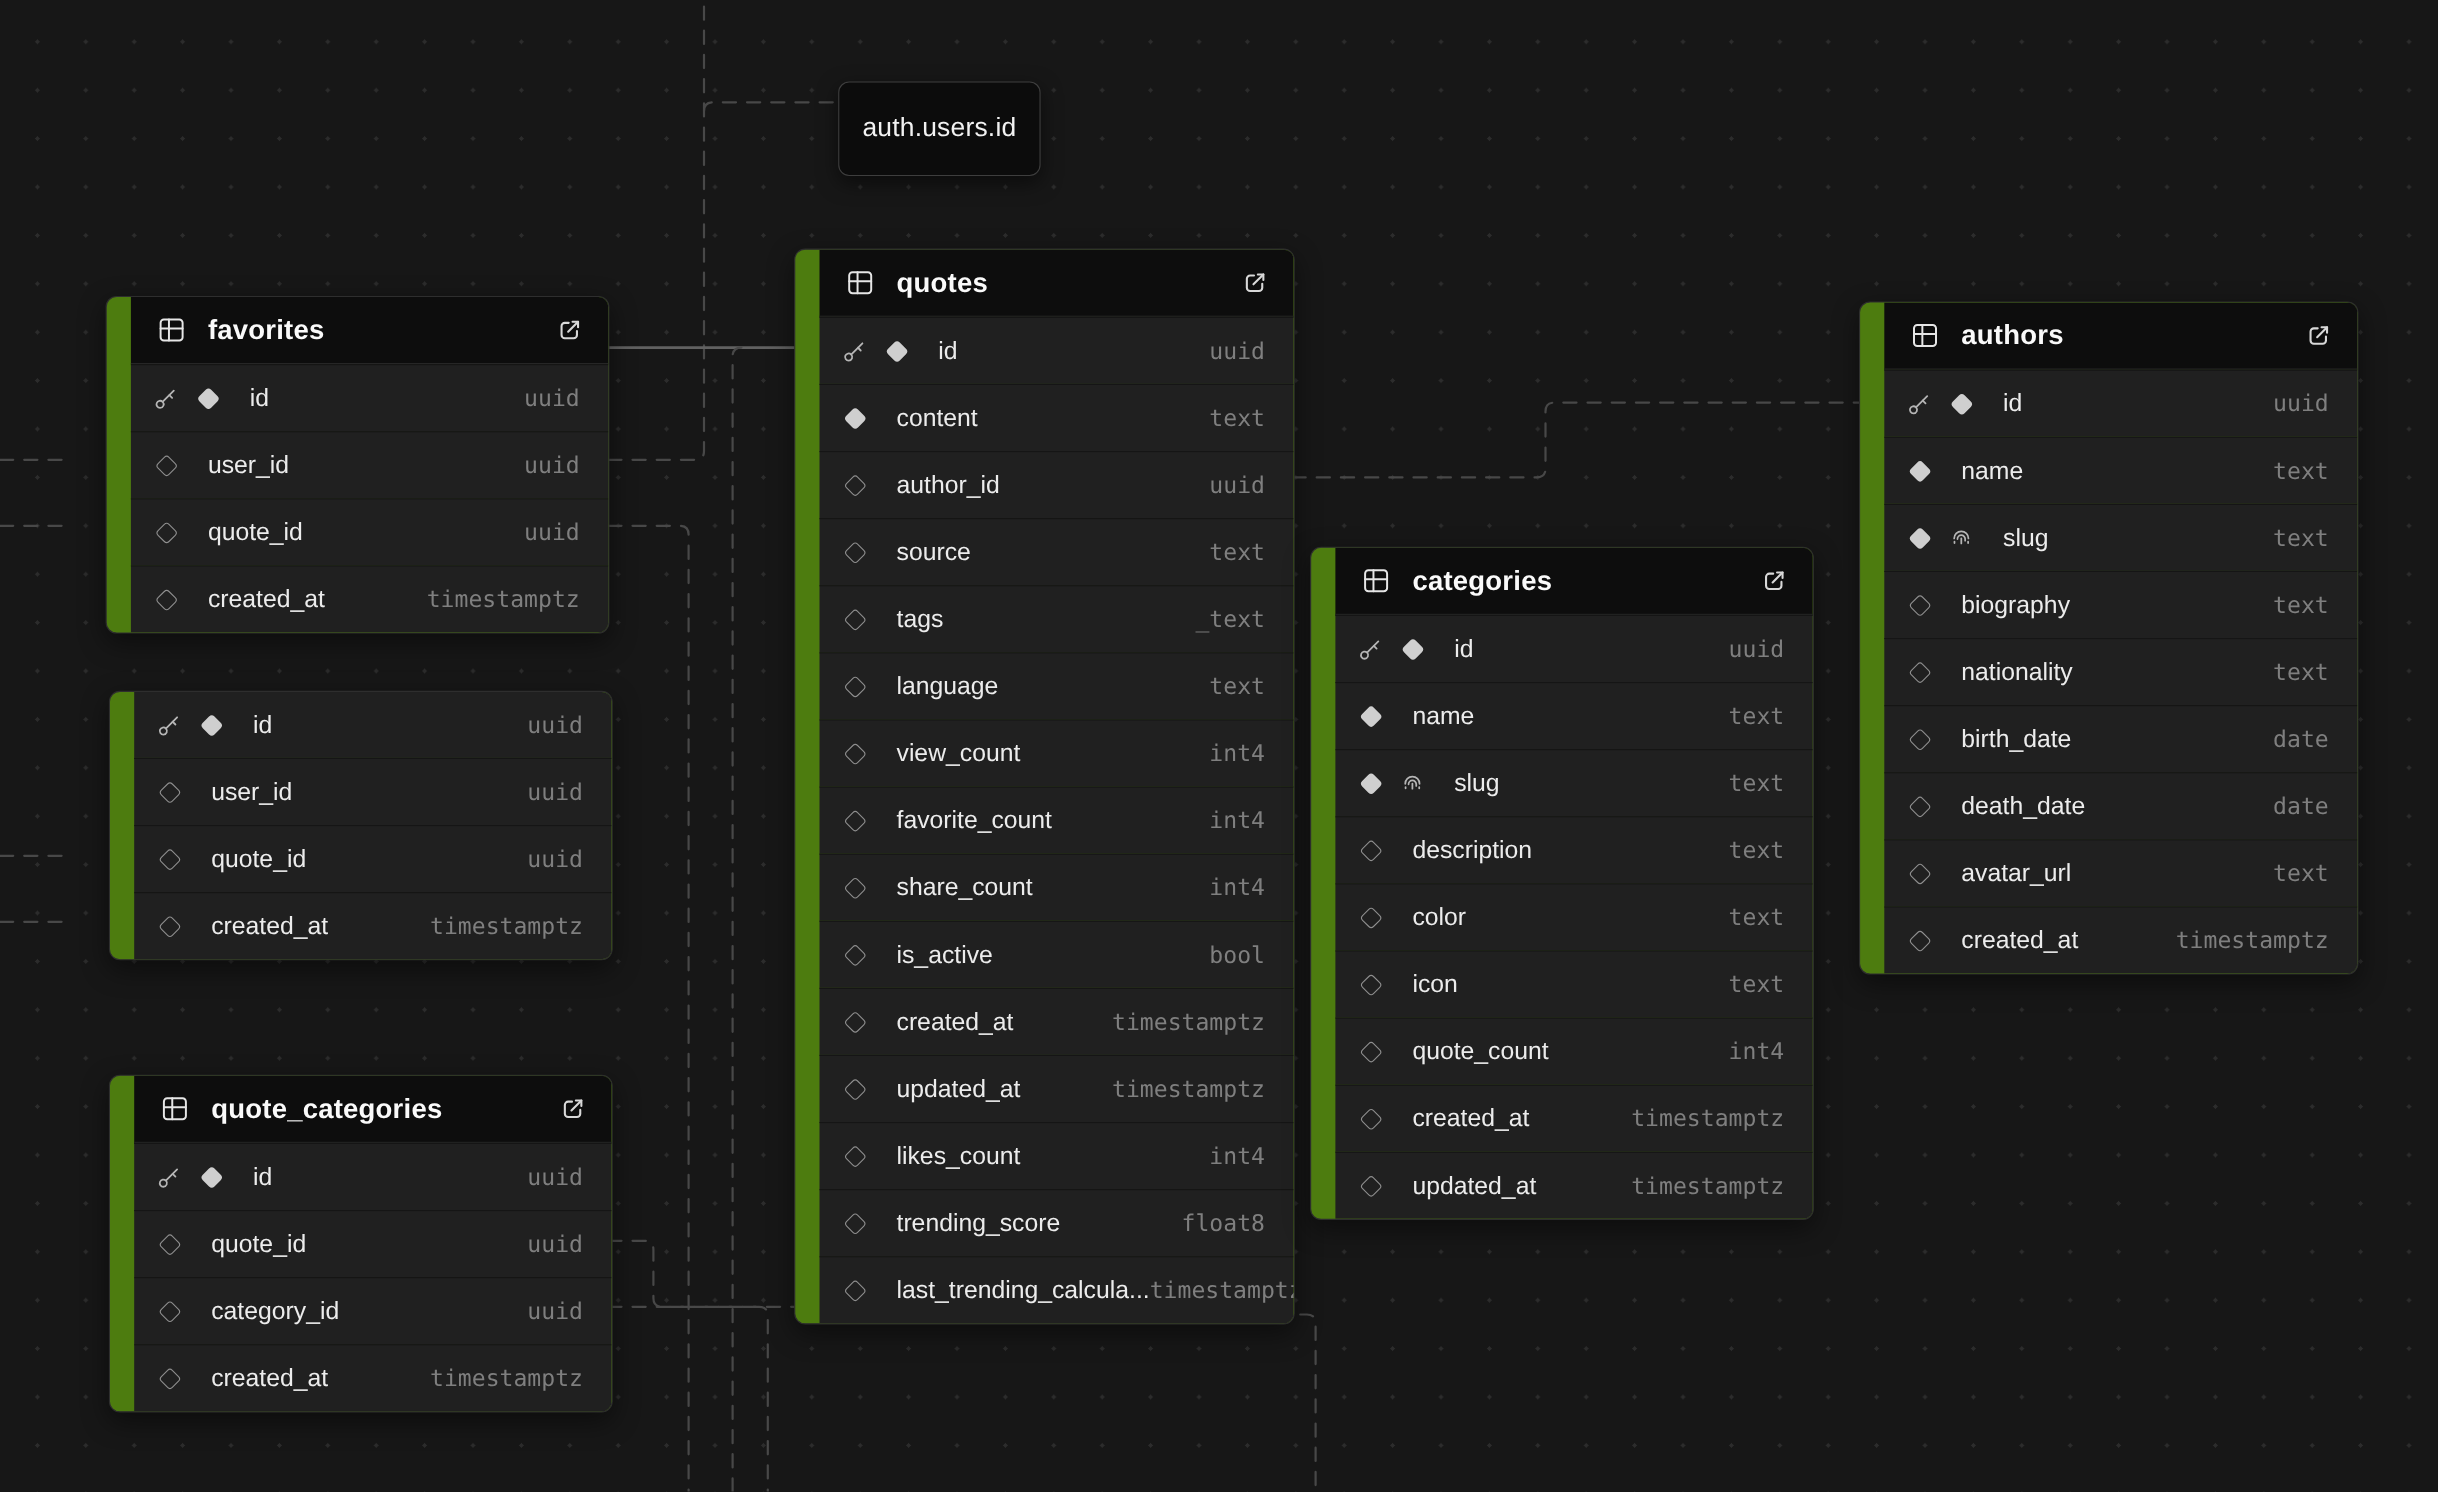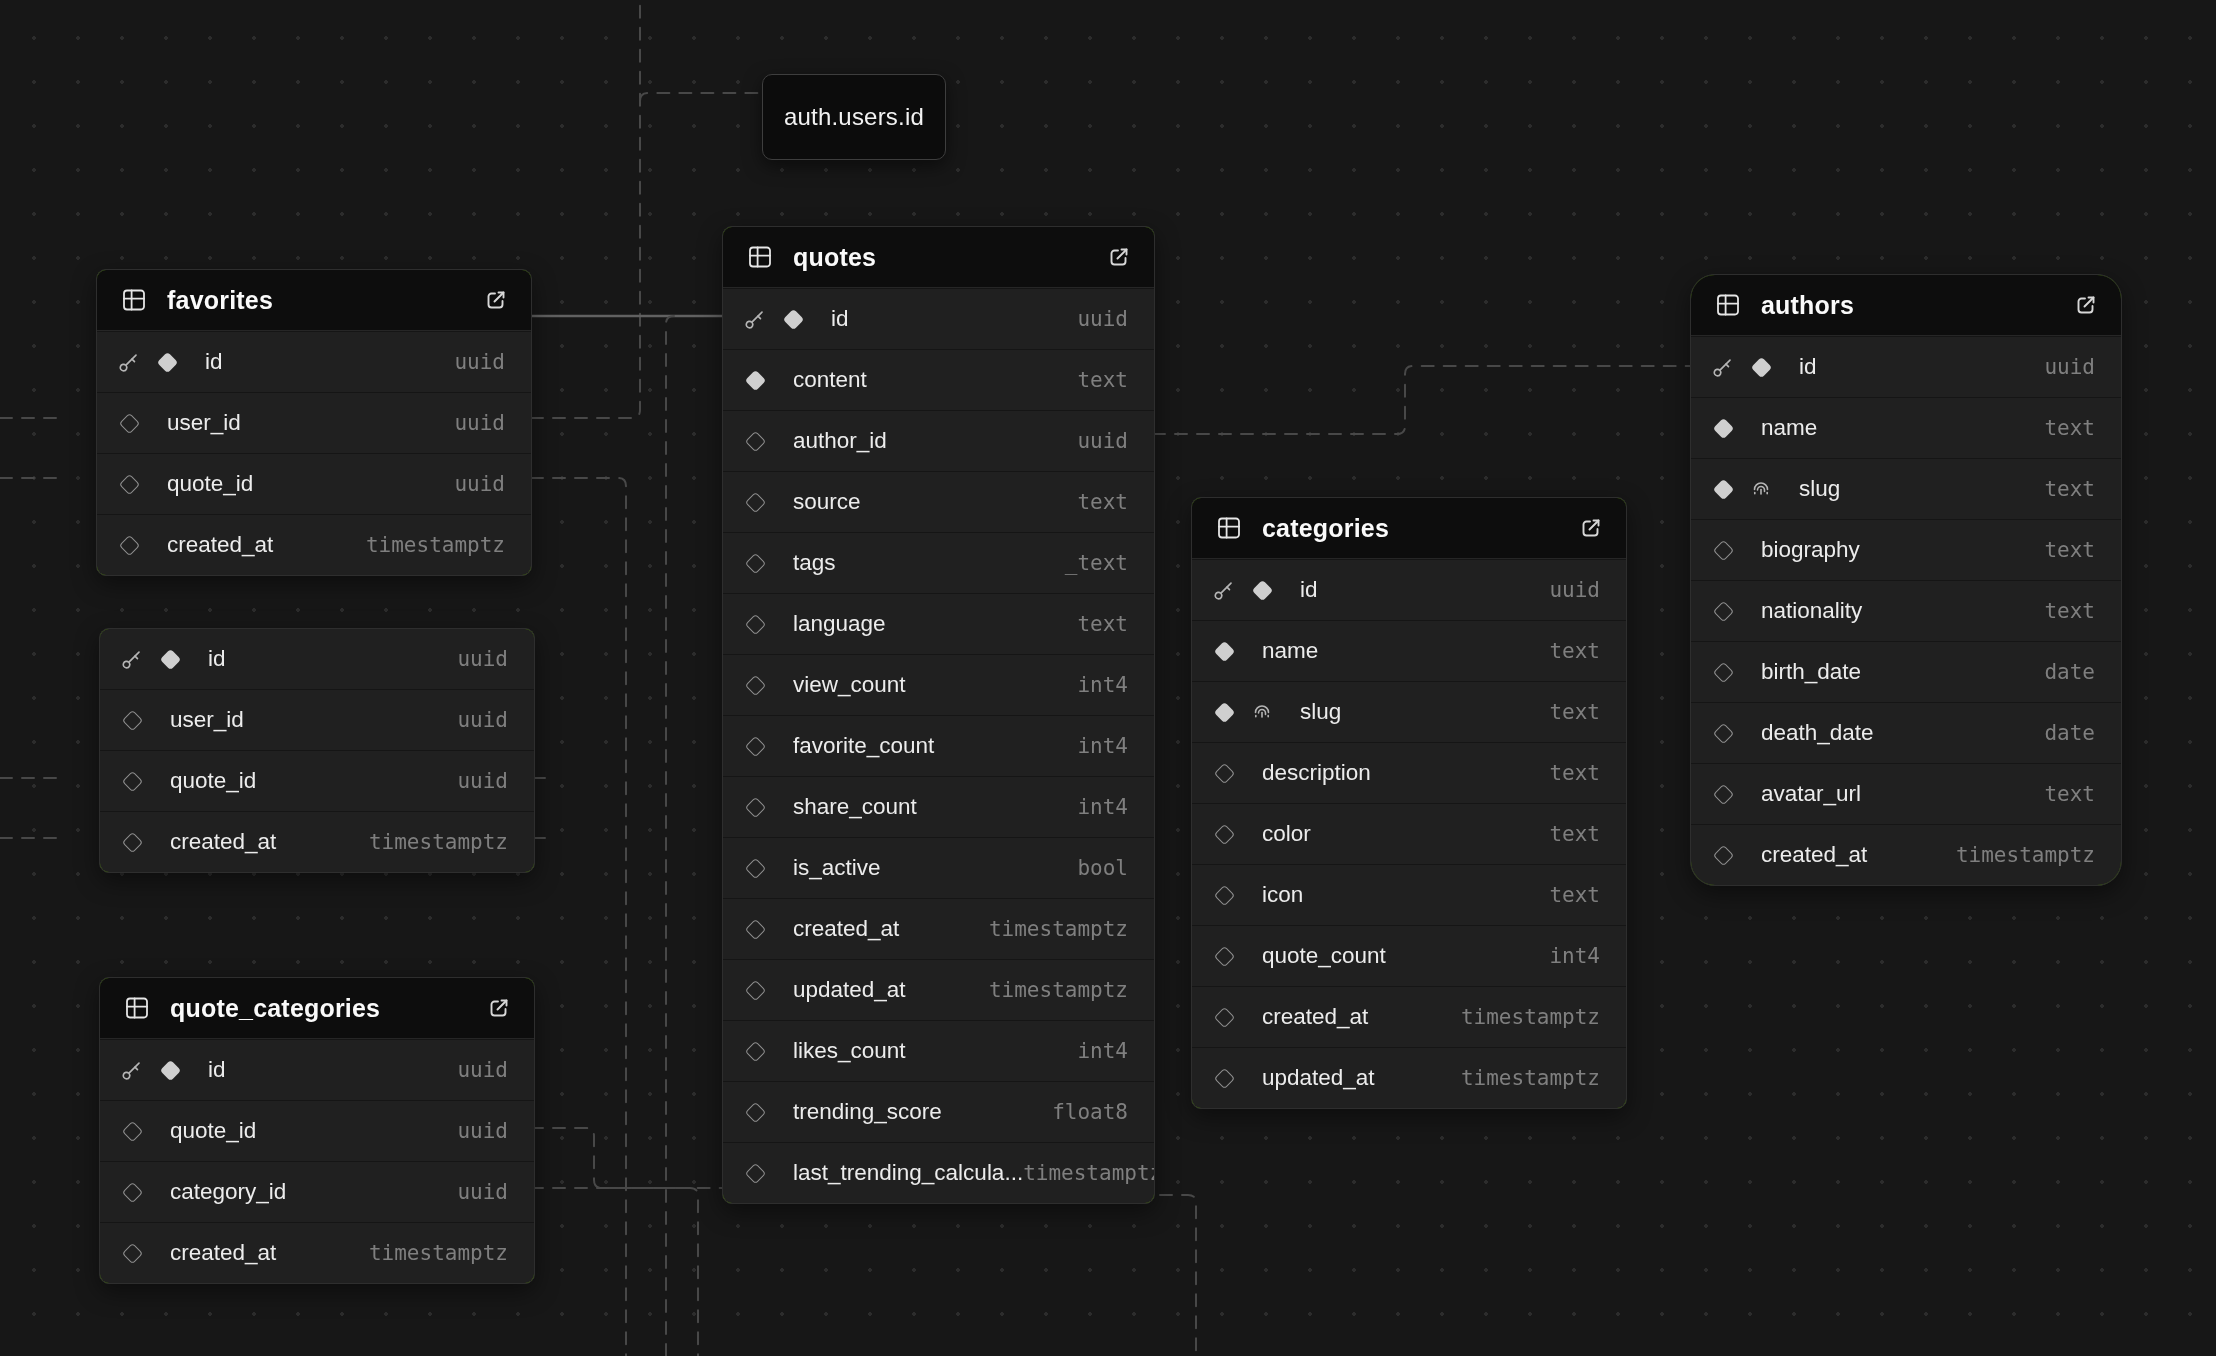--- a/index.html
+++ b/index.html
@@ -18,20 +18,21 @@
     position:absolute;display:flex;align-items:center;justify-content:center;
     background:#0c0c0c;border:1.5px solid #3e3e3e;border-radius:10px;
     color:#f2f2f2;font-size:24px;font-weight:500;letter-spacing:.2px;
     box-shadow:0 6px 18px rgba(0,0,0,.5);
   }
 
   .table-node{
     position:absolute;border-radius:10px;overflow:hidden;
     border:1px solid #2e2e2e;background:#4d7c0f;
     box-shadow:0 8px 24px rgba(0,0,0,.45);
+    padding-left:22px;
   }
   .table-header{
     height:60px;background:#0d0d0d;display:flex;align-items:center;
     padding:0 22px;border-bottom:1px solid #262626;cursor:grab;
   }
   .table-header .t-icon{flex:0 0 auto;display:flex;margin-right:18px;color:#e6e6e6;}
   .table-header .t-title{flex:1 1 auto;color:#fafafa;font-size:25px;font-weight:600;letter-spacing:.2px;}
   .table-header .t-ext{flex:0 0 auto;display:flex;color:#d8d8d8;cursor:pointer;}
 
   .table-row{
@@ -439,21 +440,21 @@
         <span class="col-type">timestamptz</span>
       </div>
       <div class="table-row">
         <span class="icon-slot">
           <span class="diamond-outline"></span>
         </span>
         <span class="col-name">updated_at</span>
         <span class="col-type">timestamptz</span>
       </div>
     </div>
-    <div class="table-node" style="left: 1690px; top: 274px; width: 430px; border-radius: 25px;">
+    <div class="table-node" style="left: 1690px; top: 274px; width: 430px;">
       <div class="table-header">
         <span class="t-icon">
           <svg width="30" height="30" viewBox="0 0 30 30" fill="none">
             <path d="M5 8.5 a3 3 0 0 1 3-3 h14 a3 3 0 0 1 3 3 v13 a3 3 0 0 1-3 3 h-14 a3 3 0 0 1-3-3 z" stroke="currentColor" stroke-width="1.8" stroke-linecap="round" stroke-linejoin="round"></path>
             <path d="M12.6 5.5 V24.5" stroke="currentColor" stroke-width="1.8" stroke-linecap="round" stroke-linejoin="round"></path>
             <path d="M5 13.6 H25" stroke="currentColor" stroke-width="1.8" stroke-linecap="round" stroke-linejoin="round"></path>
           </svg>
         </span>
         <span class="t-title">authors</span>
         <span class="t-ext">

